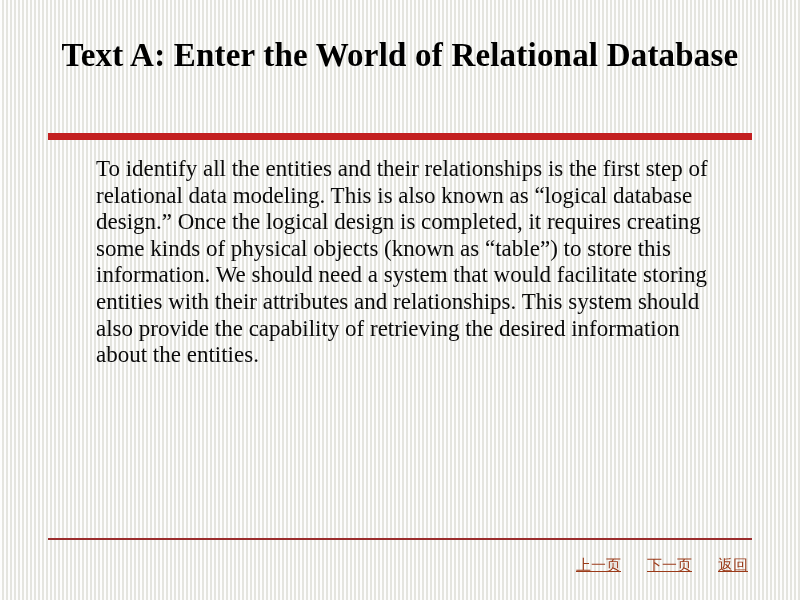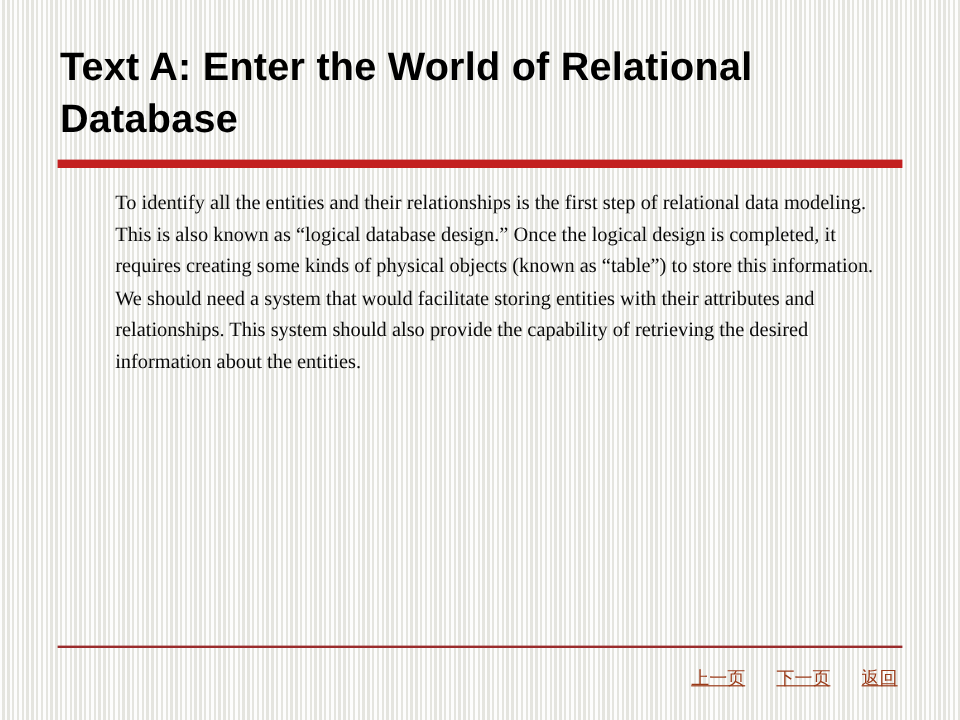--- a/index.html
+++ b/index.html
@@ -23,44 +23,44 @@
         to right,
         rgba(255,255,255,0.85) 0px,
         rgba(255,255,255,0.85) 2px,
         rgba(226,226,220,0.85) 2px,
         rgba(226,226,220,0.85) 4px);
   }
   .title {
     position: absolute;
     left: 50px;
     top: 34px;
-    width: 596px;
-    text-align: left;
-    font-family: Liberation Sans, sans-serif;
+    width: 700px;
+    text-align: center;
+    font-family: Liberation Serif, serif;
     font-weight: bold;
     font-size: 33px;
     line-height: 43px;
     color: #000000;
     letter-spacing: 0.2px;
   }
   .title-rule {
     position: absolute;
     left: 48px;
     top: 133px;
     width: 704px;
     height: 7px;
     background: #c32020;
   }
   .body-text {
     position: absolute;
     left: 96px;
     top: 156px;
     width: 640px;
     font-family: "Liberation Serif", serif;
-    font-size: 17px;
+    font-size: 23px;
     line-height: 26.6px;
     color: #0a0a0a;
     text-align: left;
   }
   .watermark {
     position: absolute;
     left: 176px;
     top: 310px;
     width: 460px;
     text-align: center;

